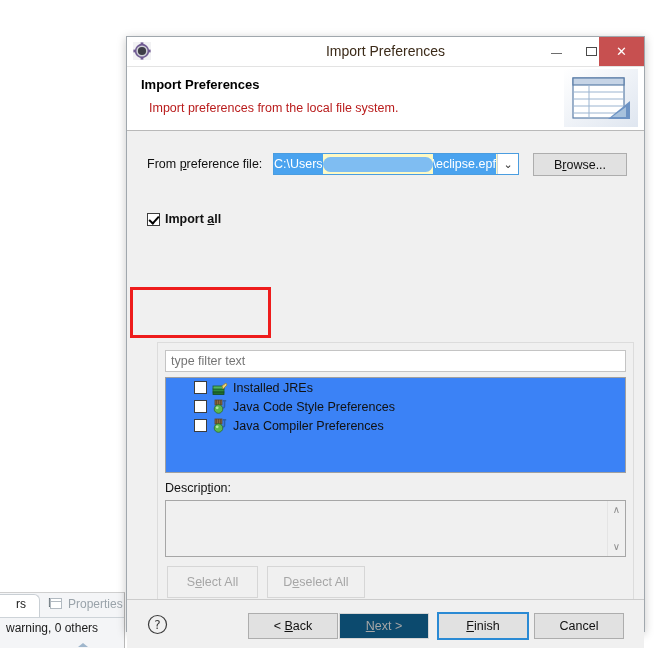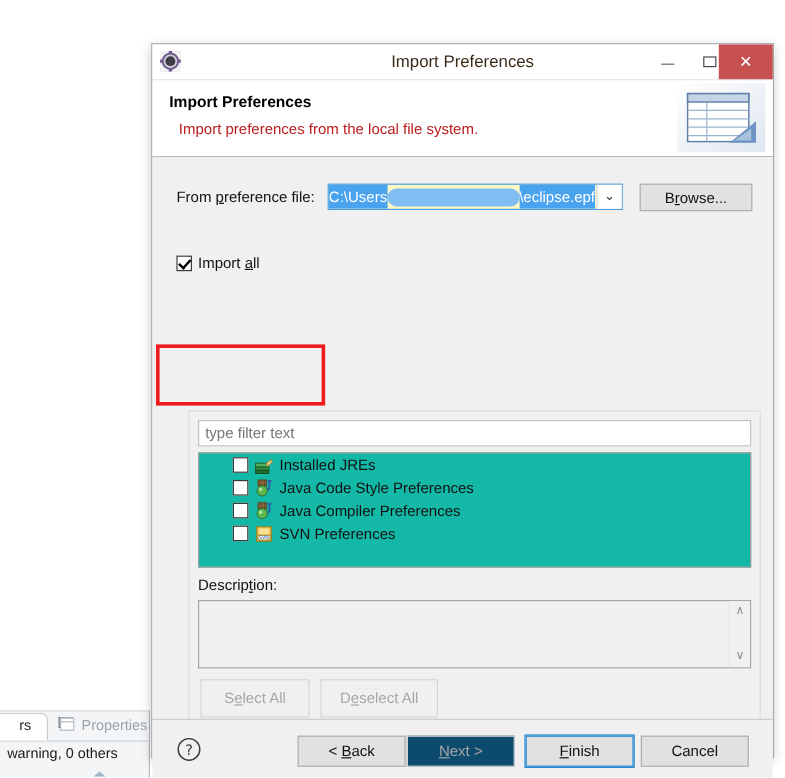--- a/index.html
+++ b/index.html
@@ -318,20 +318,21 @@
   }
 
   
   #import-all-row {
     position: absolute;
     left: 20px;
     top: 81px;
     display: flex;
     align-items: center;
     gap: 5px;
+    font-weight: bold;
   }
   .cb {
     width: 13px;
     height: 13px;
     background: #ffffff;
     border: 1px solid #3c3c3c;
     box-sizing: border-box;
     position: relative;
     display: inline-block;
   }
@@ -388,21 +389,21 @@
     color: #7b7b7b;
     padding: 0 5px;
     font-family: Liberation Sans, sans-serif;
   }
   #tree-box {
     position: absolute;
     left: 7px;
     top: 34px;
     width: 461px;
     height: 96px;
-    background: #14b8a6;
+    background: #3b82f6;
     border: 1px solid #a0a0a0;
     box-sizing: border-box;
     overflow: hidden;
   }
   .tree-row {
     display: flex;
     align-items: center;
     height: 19px;
     padding-left: 28px;
     gap: 5px;
@@ -649,32 +650,20 @@
               <line x1="8.5" y1="1" x2="8.5" y2="6" stroke="#5c4526" stroke-width="0.7"></line>
               <circle cx="6.5" cy="10" r="4.3" fill="#5db84f" stroke="#2c6b26" stroke-width="0.8"></circle>
               <circle cx="5.2" cy="8.8" r="1.4" fill="#b6e7a8"></circle>
               <path d="M12.5 2 L12.5 7 Q12.5 9 10.8 9" stroke="#2b5fa8" stroke-width="1.6" fill="none"></path>
               <rect x="11" y="1" width="3.2" height="1.6" fill="#2b5fa8"></rect>
             </svg>
           </span>
           <span class="tree-label">Java Compiler Preferences</span>
         </div>
 
-        <div class="tree-row">
-          <span class="cb"></span>
-          <span class="tree-icon">
-            <svg viewBox="0 0 16 16" width="16" height="16">
-              <rect x="2" y="2" width="12" height="12" fill="#f2c955" stroke="#9a7a18" stroke-width="0.9"></rect>
-              <rect x="3" y="9" width="10" height="4" fill="#ffffff" stroke="#9a7a18" stroke-width="0.7"></rect>
-              <text x="8" y="12.4" font-size="4" text-anchor="middle" fill="#1b4f9c" font-family="DejaVu Sans">SVN</text>
-              <rect x="4" y="3.5" width="8" height="4.5" fill="#fbe296"></rect>
-            </svg>
-          </span>
-          <span class="tree-label">SVN Preferences</span>
-        </div>
 
       </div>
 
       <div id="desc-label"><span>Descrip</span><span class="u">t</span><span>ion:</span></div>
 
       <div id="desc-box">
         <div id="desc-scroll">
           <span class="sc-arrow" id="sc-up">∧</span>
           <span class="sc-arrow" id="sc-down">∨</span>
         </div>

